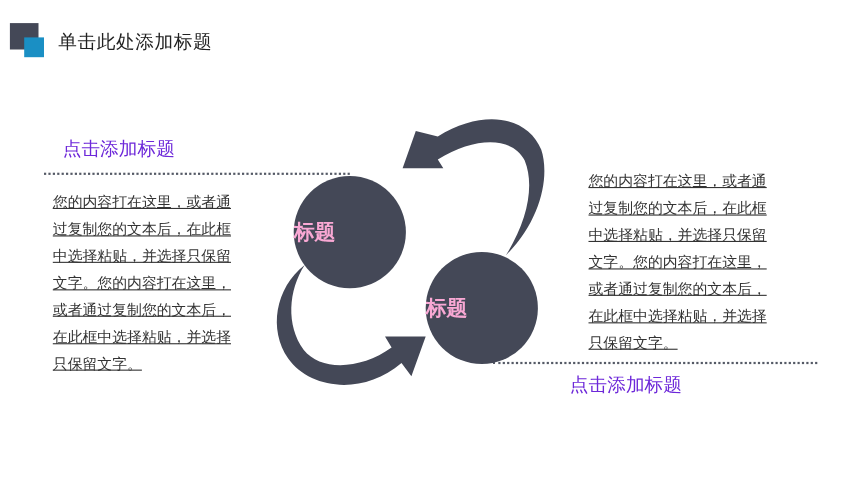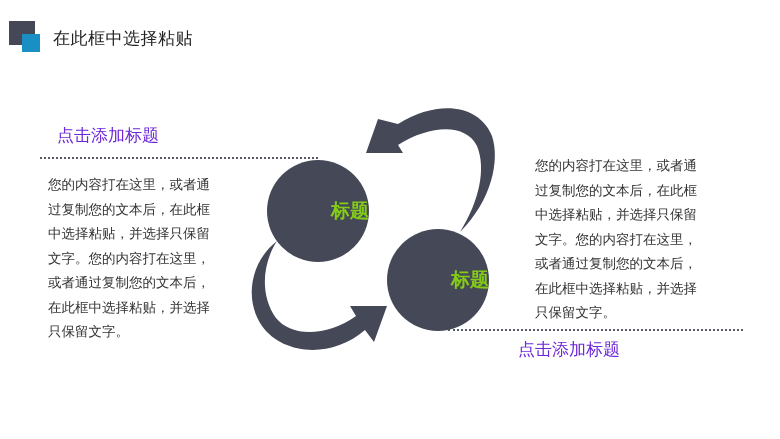--- a/index.html
+++ b/index.html
@@ -10,35 +10,35 @@
   .page-title { position: absolute; left: 53px; top: 27px; font-size: 17px; color: #222; letter-spacing: 0.5px; white-space: nowrap; }
   .sub-title { position: absolute; font-size: 17px; color: #6d28d9; white-space: nowrap; }
   .sub-left { left: 57px; top: 124px; }
   .sub-right { left: 518px; top: 338px; }
   .dotted { position: absolute; height: 0; border-top: 2px dotted #555a66; }
   .dot-left { left: 40px; top: 157px; width: 278px; }
   .dot-right { left: 448px; top: 329px; width: 295px; }
   .body-text { position: absolute; font-size: 13.5px; line-height: 24.5px; color: #333; width: 200px; }
   .body-left { left: 48px; top: 172px; }
   .body-right { left: 535px; top: 153px; }
-  .body-text span { display: block; white-space: nowrap; }
+  .body-text span { display: block; white-space: nowrap; text-decoration: underline; }
   .graphic { position: absolute; left: 0; top: 0; }
   .circle { position: absolute; width: 102px; height: 102px; border-radius: 50%;
-            display: flex; align-items: center; justify-content: flex-end;
-            color: #84cc16; font-size: 19px; font-weight: bold; }
+            display: flex; align-items: center; justify-content: flex-start;
+            color: #f9a8d4; font-size: 19px; font-weight: bold; }
   .circle-1 { left: 267px; top: 160px; }
   .circle-2 { left: 387px; top: 229px; }
 </style>
 </head>
 <body>
 
 <div class="logo-dark" style="background:#444857;"></div>
 <div class="logo-blue" style="background:#1a8fc4;"></div>
 
-<div class="page-title">在此框中选择粘贴</div>
+<div class="page-title">单击此处添加标题</div>
 
 <div class="sub-title sub-left">点击添加标题</div>
 <div class="dotted dot-left"></div>
 <div class="body-text body-left">
   <span>您的内容打在这里，或者通</span>
   <span>过复制您的文本后，在此框</span>
   <span>中选择粘贴，并选择只保留</span>
   <span>文字。您的内容打在这里，</span>
   <span>或者通过复制您的文本后，</span>
   <span>在此框中选择粘贴，并选择</span>

